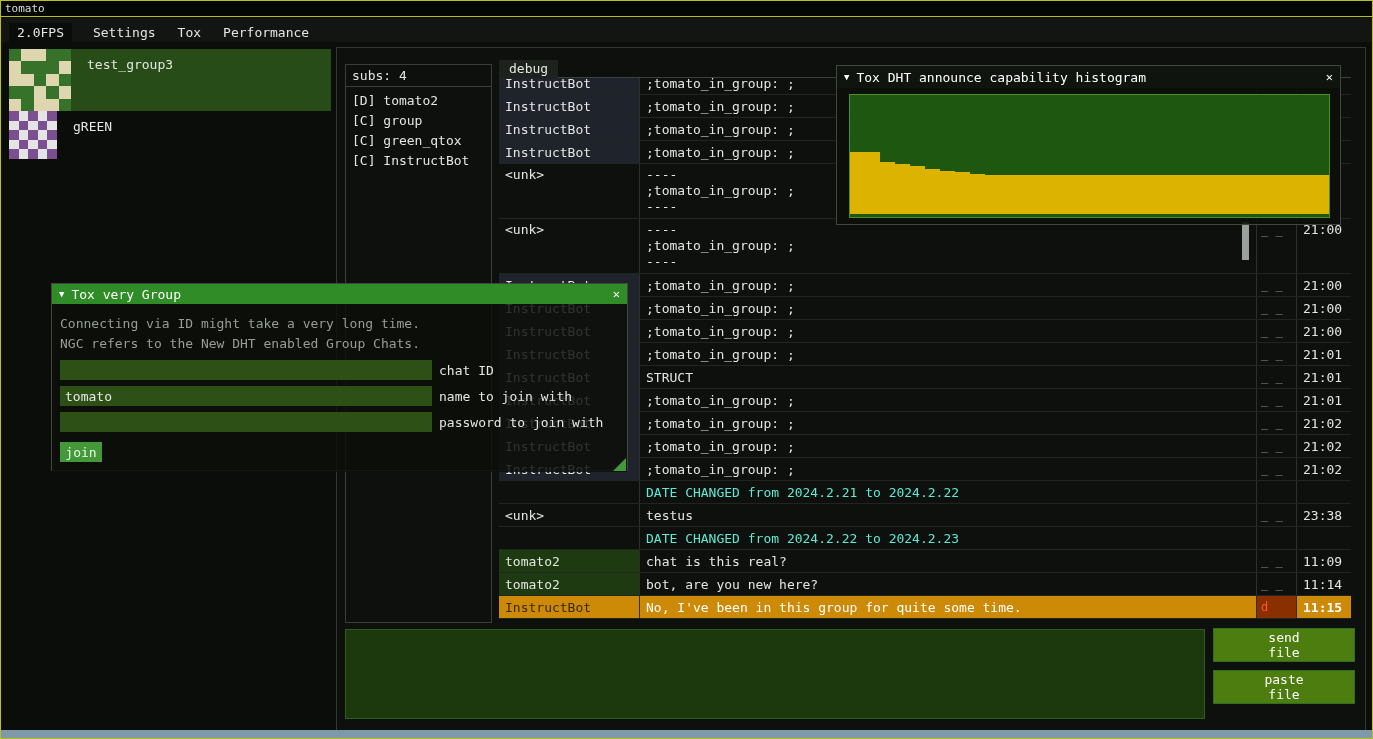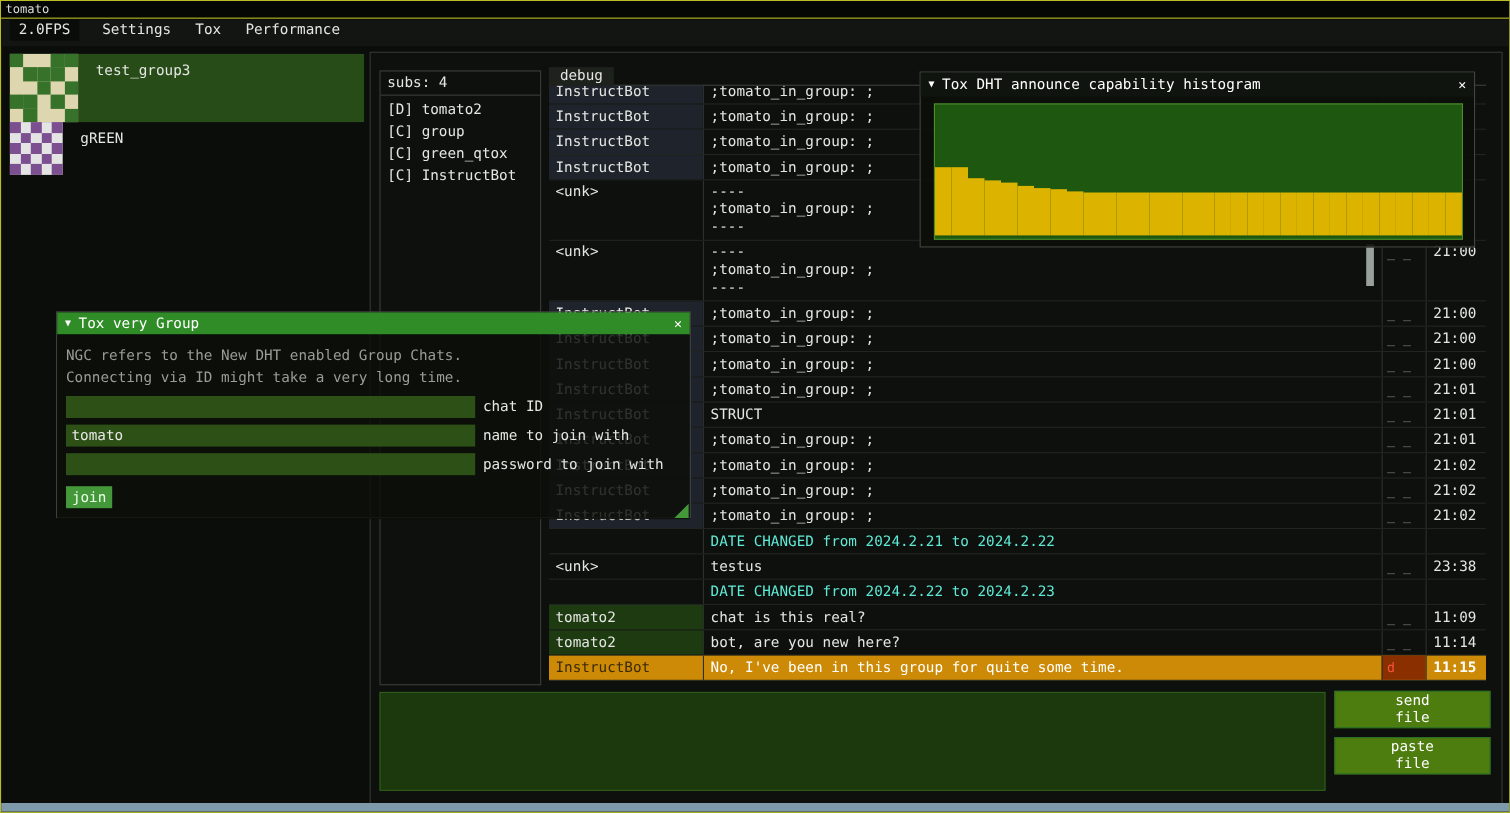--- a/index.html
+++ b/index.html
@@ -1,19 +1,19 @@
 <!DOCTYPE html>
 <html><head>
 <meta charset="utf-8">
 <style>
 *{margin:0;padding:0;box-sizing:border-box}
 html,body{background:#000}
 .app{position:relative;width:1373px;height:739px;background:#0b0d0b;border:1px solid #b9be27;font-family:"DejaVu Sans Mono",monospace;color:#e4e6e2;overflow:hidden;cursor:default}
 .titlebar{position:absolute;left:0;top:0;right:0;height:16px;background:#050705;border-bottom:1px solid #b9be27;font-size:11px;line-height:15px;padding-left:4px;color:#dcdcdc}
-.menubar{position:absolute;left:0;top:17px;right:0;height:24px;background:#121512;display:flex;align-items:flex-start;padding-left:8px;font-size:13px}
+.menubar{position:absolute;left:0;top:17px;right:0;height:24px;background:#121512;display:flex;align-items:flex-end;padding-left:8px;font-size:13px}
 .fps{background:#0a0c0a;padding:2px 8px;margin-right:10px}
 .menuitem{padding:2px 11px}
 .sidebar{position:absolute;left:8px;top:46px;width:322px;padding-top:2px}
 .contact{display:flex;margin-bottom:0}
 .contact.sel{background:#284c18}
 .avatar{display:grid;flex:none}
 .cname{padding:8px 0 0 16px;font-size:13px}
 .chatwin{position:absolute;left:335px;top:46px;width:1030px;height:685px;background:#0e100e;border:1px solid #343834}
 .subs{position:absolute;left:8px;top:16px;width:147px;height:559px;border:1px solid #3a3e3a;font-size:13px}
 .subs-h{padding:3px 6px;border-bottom:1px solid #3a3e3a}
@@ -345,22 +345,22 @@
     </div>
   </div>
 
   <div class="floatwin joinwin">
     <div class="wtitle">
       <span class="warrow">▼</span>
       <span>Tox very Group</span>
       <span class="wclose">✕</span>
     </div>
     <div class="jw-body">
+      <div class="jw-info">Connecting via ID might take a very long time.</div>
       <div class="jw-info">NGC refers to the New DHT enabled Group Chats.</div>
-      <div class="jw-info">Connecting via ID might take a very long time.</div>
       <div class="jw-fields">
         <div class="jw-field">
           <input value="" style="">
           <label>chat ID</label>
         </div>
         <div class="jw-field">
           <input value="tomato" style="">
           <label>name to join with</label>
         </div>
         <div class="jw-field">

